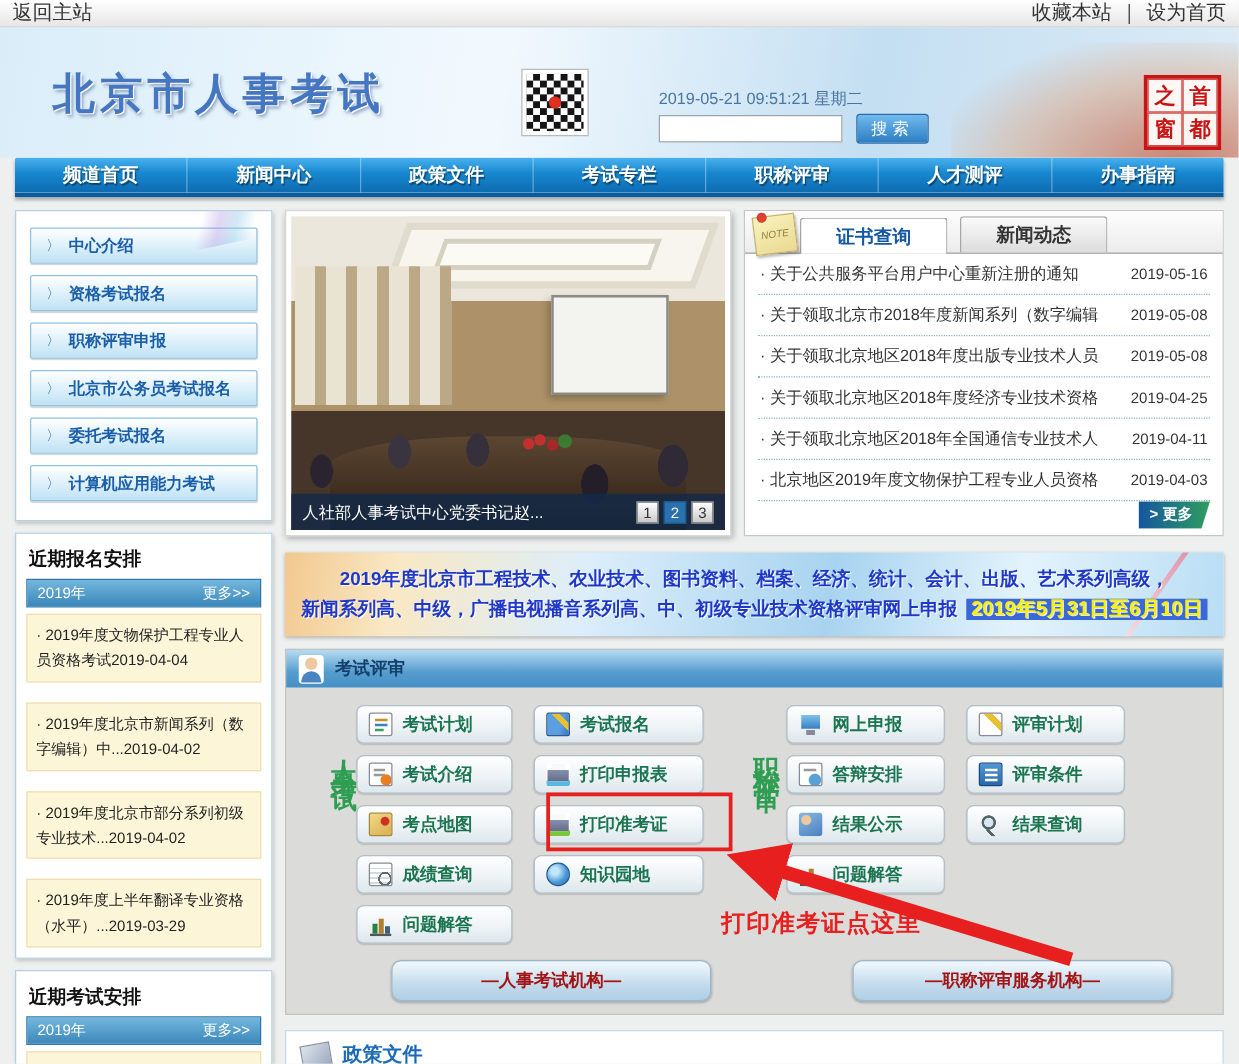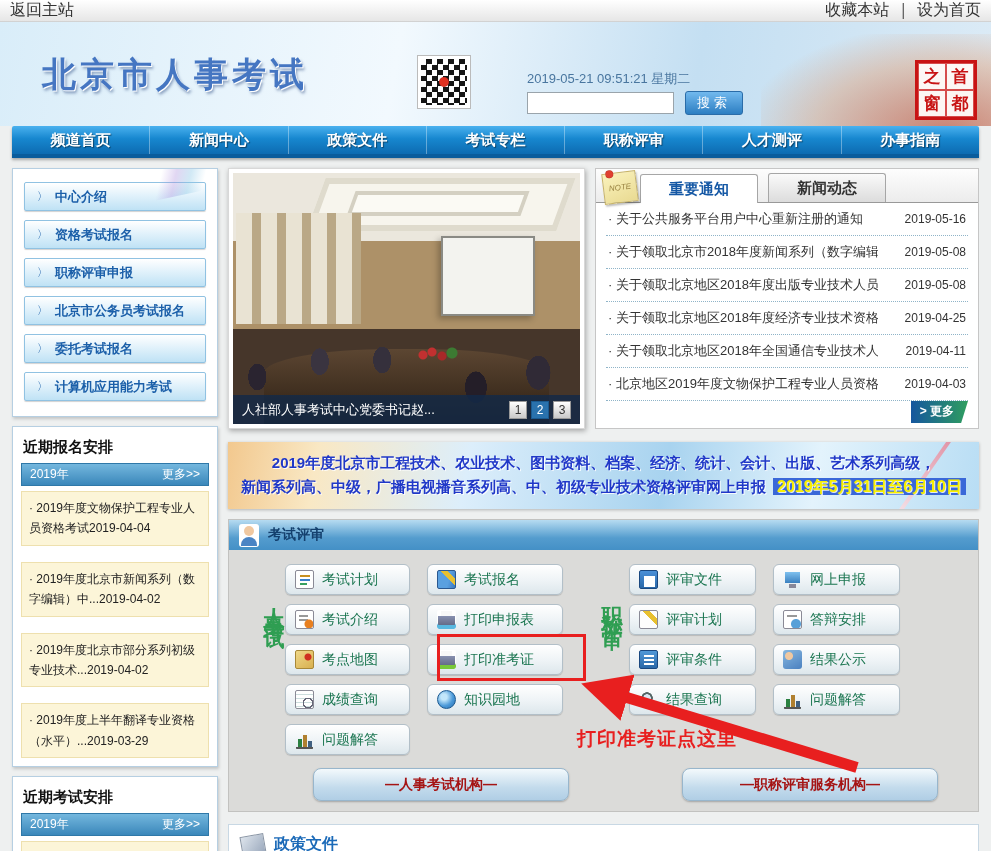--- a/index.html
+++ b/index.html
@@ -124,21 +124,21 @@
   .mbody{display:flex;padding:14px 12px 0 16px}
   .vlabel{writing-mode:vertical-rl;text-orientation:upright;font-size:21px;font-weight:bold;color:#2f9e52;
     letter-spacing:7px;margin-top:26px;flex:none;line-height:1}
   .vl-left{width:40px}
   .vl-right{width:44px;margin-left:16px}
   .grid{display:grid;gap:9px 17px;align-content:start}
   .grid.gl{grid-template-columns:125px 136px}
   .grid.gr{grid-template-columns:127px 127px;margin-left:6px}
   .gbtn{height:31px;border-radius:6px;background:linear-gradient(#ffffff,#eef3f6 55%,#dde7ec);cursor:pointer;
     border:1px solid #b2bfc8;box-shadow:inset 0 1px 0 #fff,0 1px 1px rgba(0,0,0,.15);
-    display:flex;align-items:center;font-size:14px;font-weight:normal;color:#1a7550;white-space:nowrap}
+    display:flex;align-items:center;font-size:14px;font-weight:bold;color:#1a7550;white-space:nowrap}
   .orgrow{display:flex;margin:13px 40px 0 84px;justify-content:space-between}
   .orgbtn{width:256px;height:33px;border-radius:8px;cursor:pointer;
     background:linear-gradient(#f3f9fc,#c3dbec 60%,#b0cee5);border:1px solid #98b6cc;box-shadow:0 1px 2px rgba(0,0,0,.25);
     display:flex;align-items:center;justify-content:center;font-size:14px;font-weight:bold;color:#a51414}
   .redbox{position:absolute;left:208px;top:114px;width:149px;height:47px;border:3px solid #e81f1f;z-index:5}
   .redtext{position:absolute;left:348px;top:206px;font-size:19px;font-weight:bold;color:#e81f1f;z-index:5;letter-spacing:1px}
   .arrow{position:absolute;left:0;top:0;width:100%;height:100%;z-index:4;pointer-events:none}
   
   .bi{width:19px;height:19px;margin:0 8px 0 9px;flex:none;border-radius:2px;position:relative}
   .i-plan{background:linear-gradient(#c89020,#c89020) 4px 4px/10px 2px no-repeat,linear-gradient(#3a80c8,#3a80c8) 4px 8px/10px 2px no-repeat,linear-gradient(#38a060,#38a060) 4px 12px/7px 2px no-repeat,#fff;border:1px solid #8a8a96}
@@ -294,21 +294,21 @@
               <span class="pg active">2</span>
               <span class="pg">3</span>
             </span>
         </div>
       </div>
 
       <div class="news">
         <div class="note">NOTE</div>
         <div class="tabsrow">
 
-        <div class="tab active">重要通知</div>
+        <div class="tab active">证书查询</div>
             <div class="tab">新闻动态</div>
           </div>
         <div class="nlist">
 
             <div class="nitem">
               <span class="ntitle"><span>·</span> <span>关于公共服务平台用户中心重新注册的通知</span></span>
               <span class="ndate">2019-05-16</span>
             </div>
 
             <div class="nitem">
@@ -398,24 +398,20 @@
 
             <div class="gbtn">
               <span class="bi i-chart"></span>
               <span>问题解答</span>
             </div>
 
           </div>
         <div class="vlabel vl-right">职称评审</div>
         <div class="grid gr">
 
-            <div class="gbtn">
-              <span class="bi i-clip"></span>
-              <span>评审文件</span>
-            </div>
 
             <div class="gbtn">
               <span class="bi i-pc"></span>
               <span>网上申报</span>
             </div>
 
             <div class="gbtn">
               <span class="bi i-clipp"></span>
               <span>评审计划</span>
             </div>

